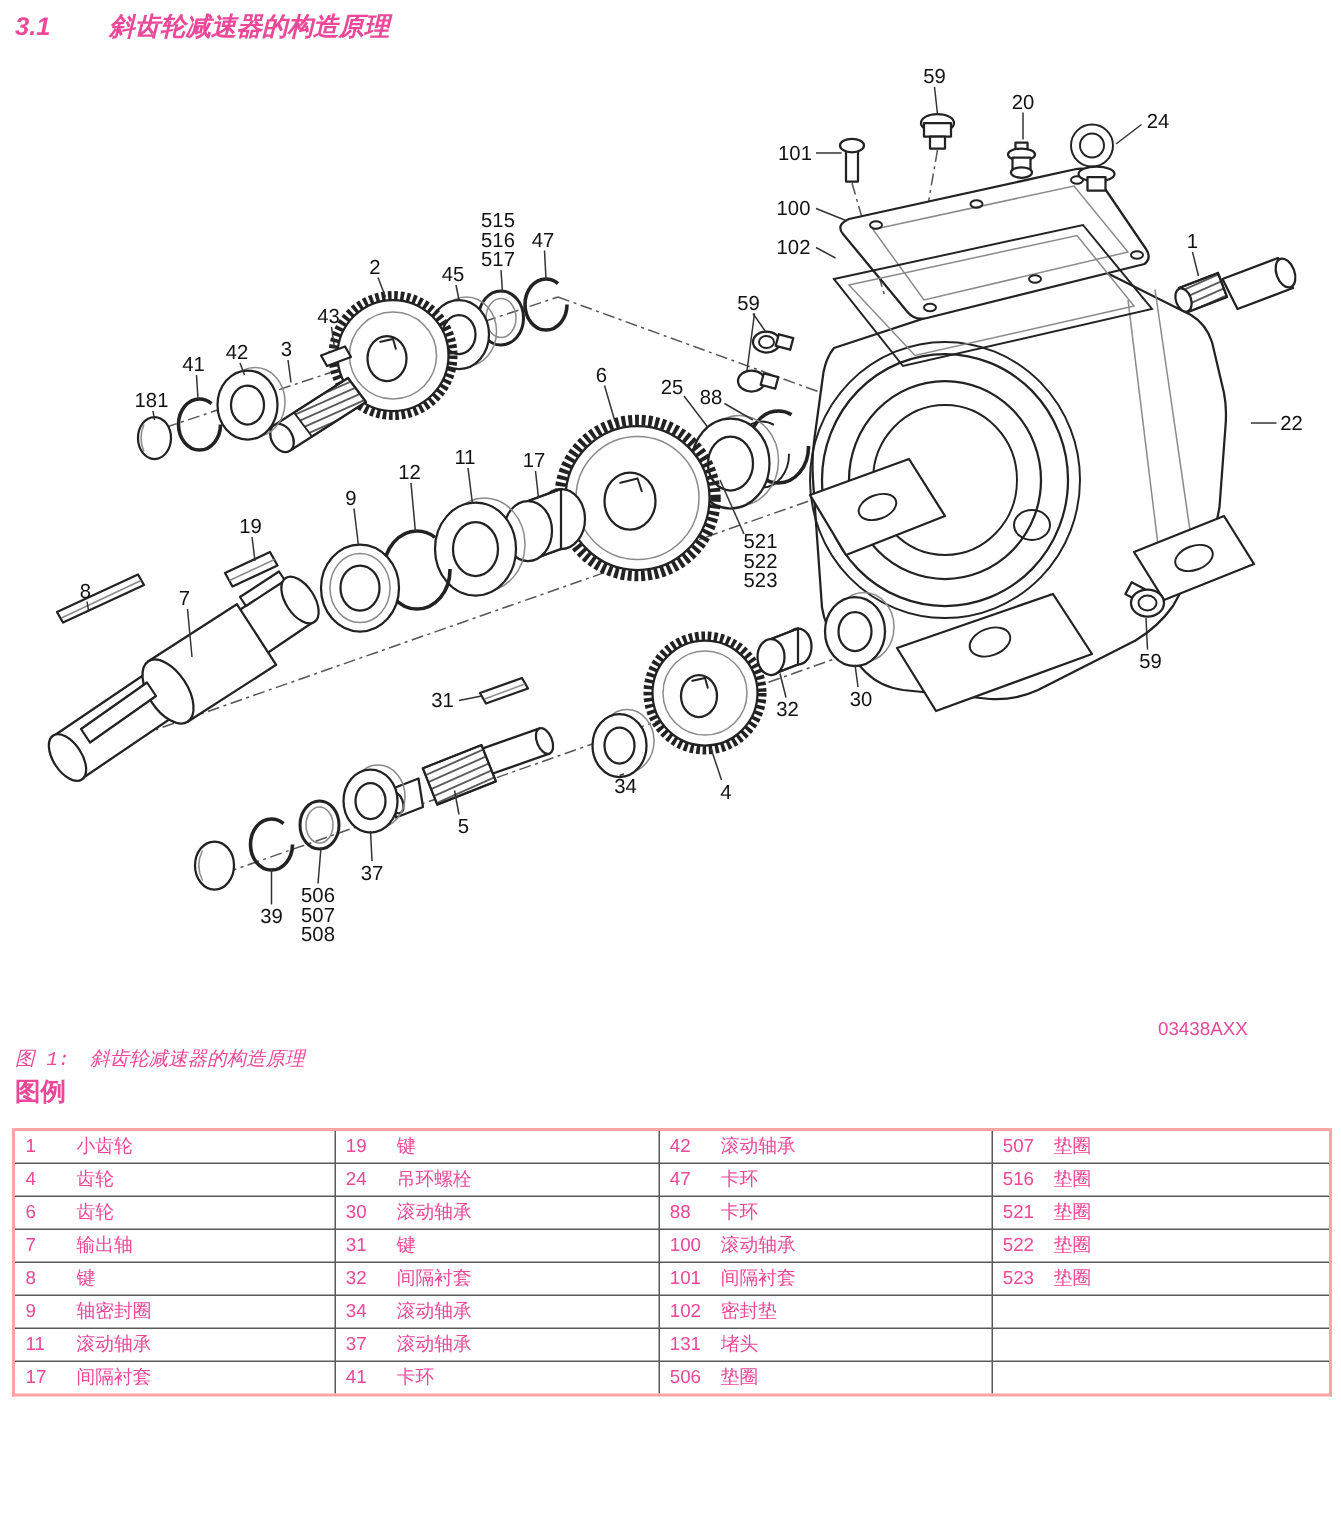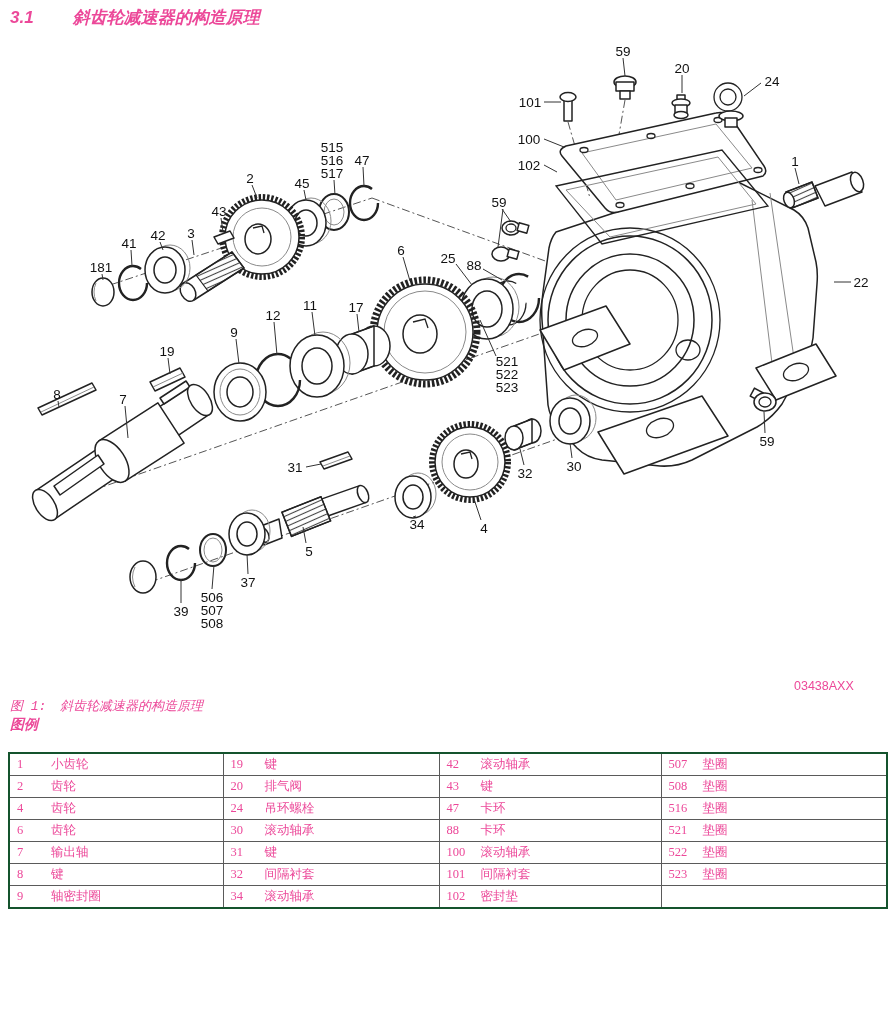--- a/index.html
+++ b/index.html
@@ -1,26 +1,26 @@
 <!DOCTYPE html>
 <html><head>
 <meta charset="utf-8">
 <style>
   html,body{margin:0;padding:0;background:#fff;}
   #page{position:relative;width:894px;height:984px;background:#fff;overflow:hidden;
         font-family:"Liberation Sans",sans-serif;color:#ec4899;}
   .title-row{position:absolute;left:10px;top:6px;font-size:17px;font-weight:bold;font-style:italic;}
   .title-num{display:inline-block;width:58px;}
   #figure-svg{position:absolute;left:0;top:0;width:894px;height:700px;}
-  .img-code{position:absolute;left:794px;top:679px;font-size:12.5px;font-style:normal;text-align:right;}
+  .img-code{position:absolute;left:772px;top:679px;font-size:12.5px;font-style:normal;text-align:right;}
   .fig-caption{position:absolute;left:10px;top:697px;font-size:13px;font-style:italic;}
   .fig-caption .pfx{margin-right:10px;font-family:Liberation Mono, monospace;}
-  .legend-heading{position:absolute;left:10px;top:716px;font-size:14px;font-weight:bold;font-style:italic;}
+  .legend-heading{position:absolute;left:10px;top:716px;font-size:17px;font-weight:bold;}
   table.legend{position:absolute;left:8px;top:752px;width:878px;border-collapse:collapse;
-               table-layout:fixed;border:2px solid #14532d;font-family:Liberation Serif, serif;}
+               table-layout:fixed;border:2px solid #fca5a5;}
   table.legend td{border:1px solid #5a5a5a;height:21px;padding:0;font-size:12.5px;
                   vertical-align:middle;overflow:hidden;white-space:nowrap;}
   table.legend td .num{display:inline-block;min-width:32px;padding-left:7px;}
   table.legend td .nm{padding-left:2px;}
   
   .ln{stroke:#222;stroke-width:1.5;fill:#fff;stroke-linejoin:round;}
   .lnn{stroke:#222;stroke-width:1.3;fill:none;}
   .thin{stroke:#8a8a8a;stroke-width:1;fill:none;}
   .teeth{fill:none;stroke:#222;}
   .axis{stroke:#555;stroke-width:1;fill:none;stroke-dasharray:8 3 2 3;}
@@ -388,26 +388,20 @@
         <col style="width:226px">
       </colgroup>
     <tbody id="legend-body">
         <tr>
           <td><span class="num">1</span><span class="nm">小齿轮</span></td>
           <td><span class="num">19</span><span class="nm">键</span></td>
           <td><span class="num">42</span><span class="nm">滚动轴承</span></td>
           <td><span class="num">507</span><span class="nm">垫圈</span></td>
         </tr>
         <tr>
-          <td><span class="num">2</span><span class="nm">齿轮</span></td>
-          <td><span class="num">20</span><span class="nm">排气阀</span></td>
-          <td><span class="num">43</span><span class="nm">键</span></td>
-          <td><span class="num">508</span><span class="nm">垫圈</span></td>
-        </tr>
-        <tr>
           <td><span class="num">4</span><span class="nm">齿轮</span></td>
           <td><span class="num">24</span><span class="nm">吊环螺栓</span></td>
           <td><span class="num">47</span><span class="nm">卡环</span></td>
           <td><span class="num">516</span><span class="nm">垫圈</span></td>
         </tr>
         <tr>
           <td><span class="num">6</span><span class="nm">齿轮</span></td>
           <td><span class="num">30</span><span class="nm">滚动轴承</span></td>
           <td><span class="num">88</span><span class="nm">卡环</span></td>
           <td><span class="num">521</span><span class="nm">垫圈</span></td>
@@ -423,15 +417,27 @@
           <td><span class="num">32</span><span class="nm">间隔衬套</span></td>
           <td><span class="num">101</span><span class="nm">间隔衬套</span></td>
           <td><span class="num">523</span><span class="nm">垫圈</span></td>
         </tr>
         <tr>
           <td><span class="num">9</span><span class="nm">轴密封圈</span></td>
           <td><span class="num">34</span><span class="nm">滚动轴承</span></td>
           <td><span class="num">102</span><span class="nm">密封垫</span></td>
           <td><span class="num"></span><span class="nm"></span></td>
         </tr>
+        <tr>
+          <td><span class="num">11</span><span class="nm">滚动轴承</span></td>
+          <td><span class="num">37</span><span class="nm">滚动轴承</span></td>
+          <td><span class="num">131</span><span class="nm">堵头</span></td>
+          <td><span class="num"></span><span class="nm"></span></td>
+        </tr>
+        <tr>
+          <td><span class="num">17</span><span class="nm">间隔衬套</span></td>
+          <td><span class="num">41</span><span class="nm">卡环</span></td>
+          <td><span class="num">506</span><span class="nm">垫圈</span></td>
+          <td><span class="num"></span><span class="nm"></span></td>
+        </tr>
       </tbody>
   </table>
 </div>
 
 </body></html>

